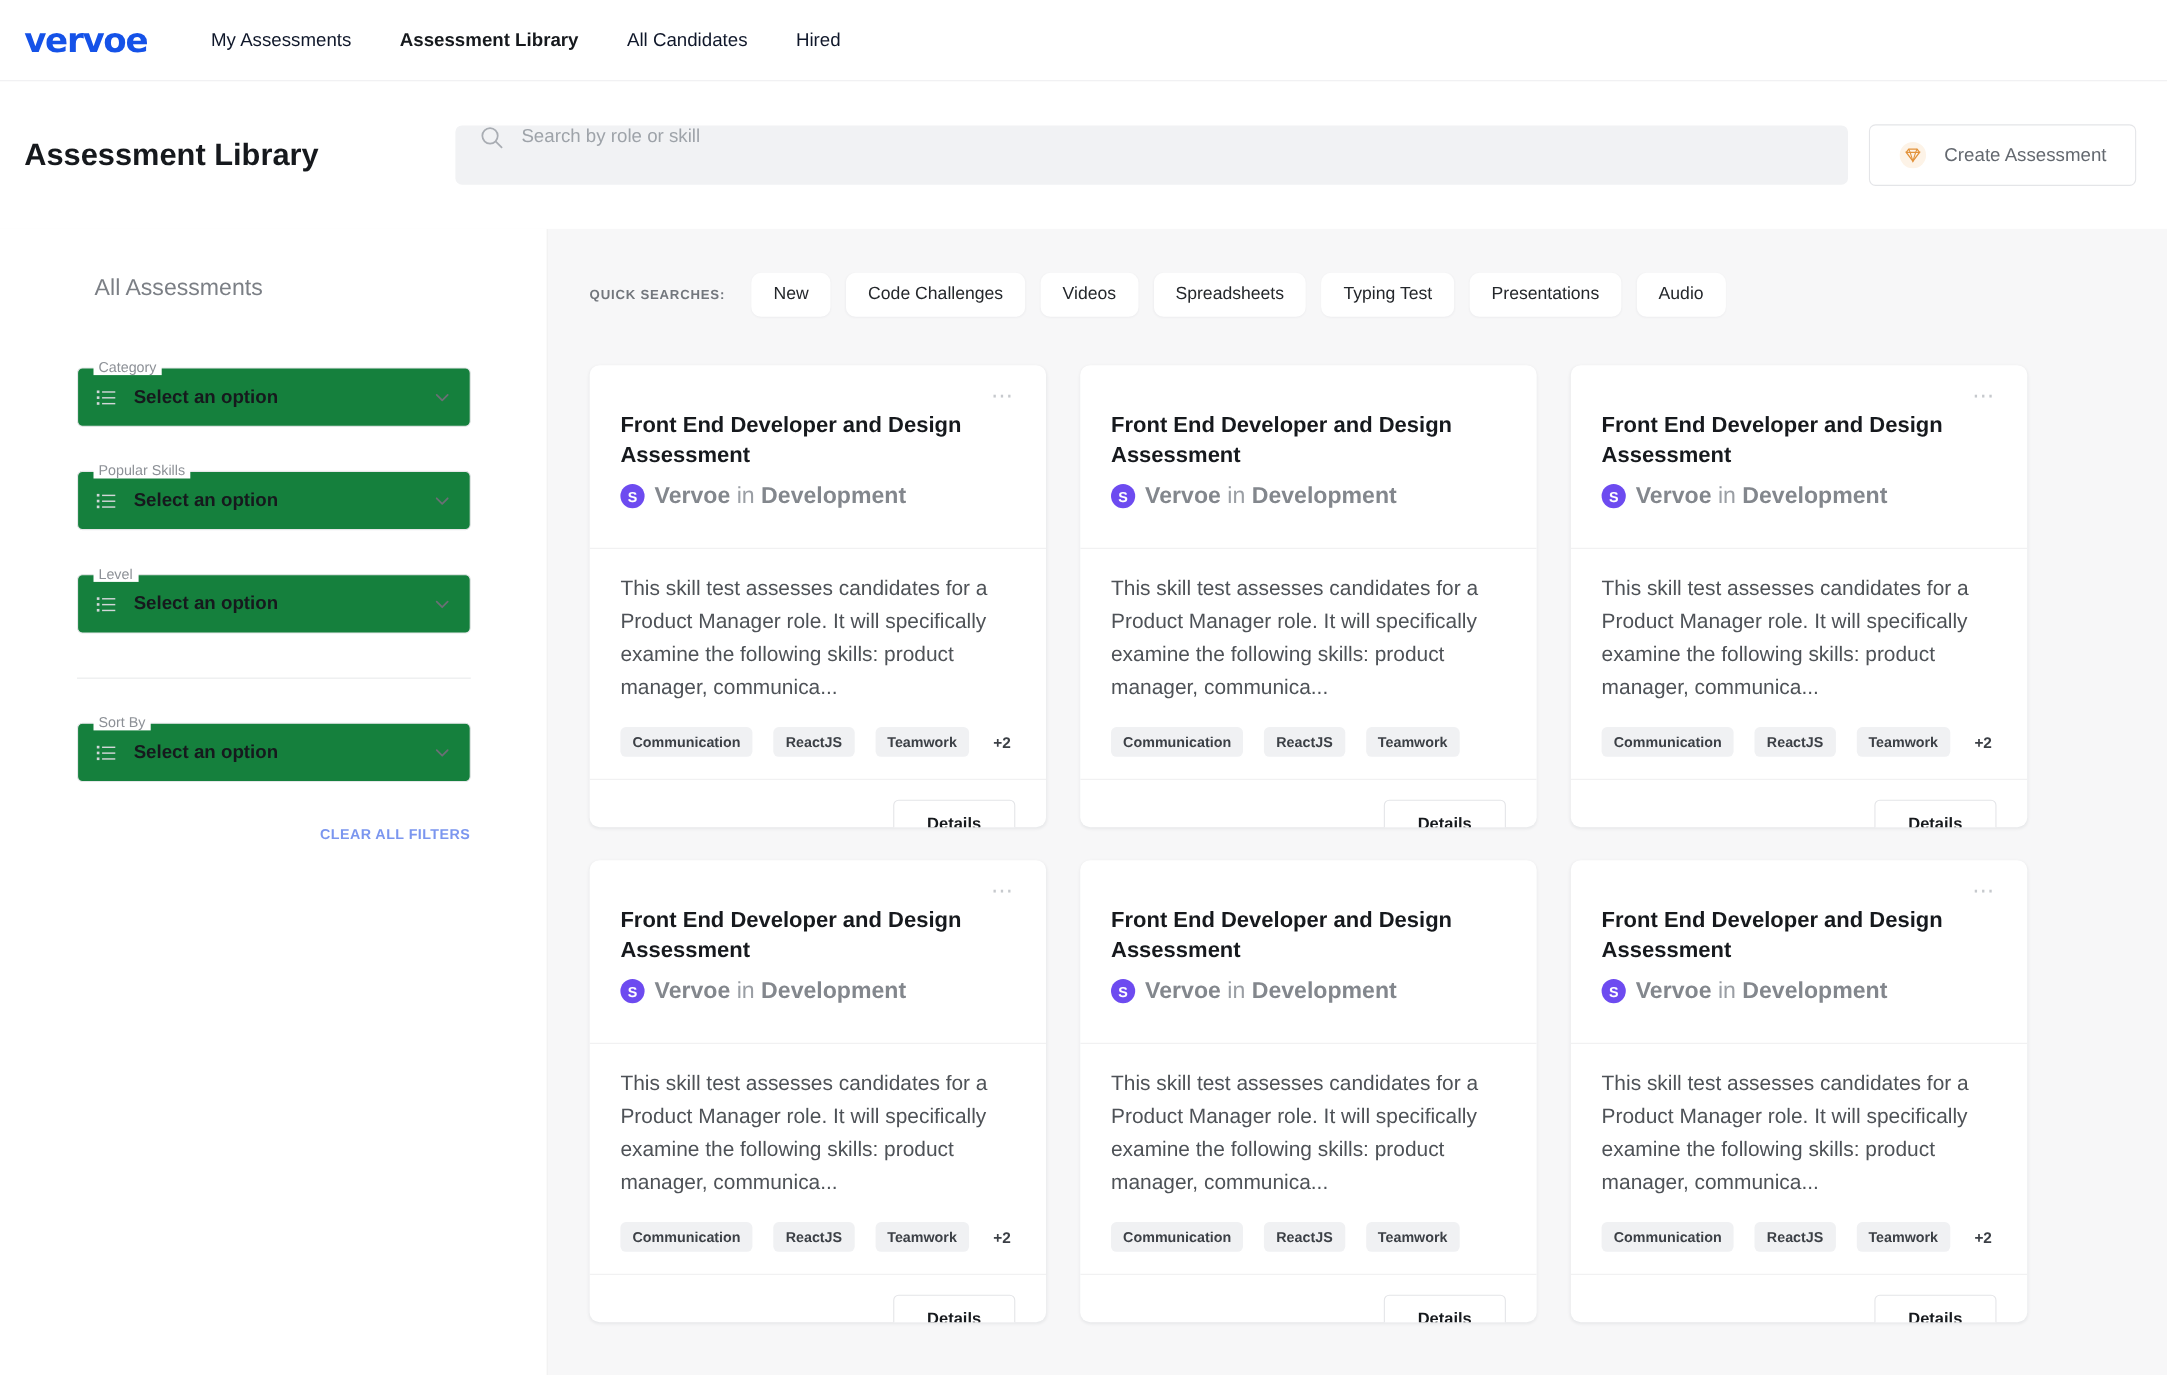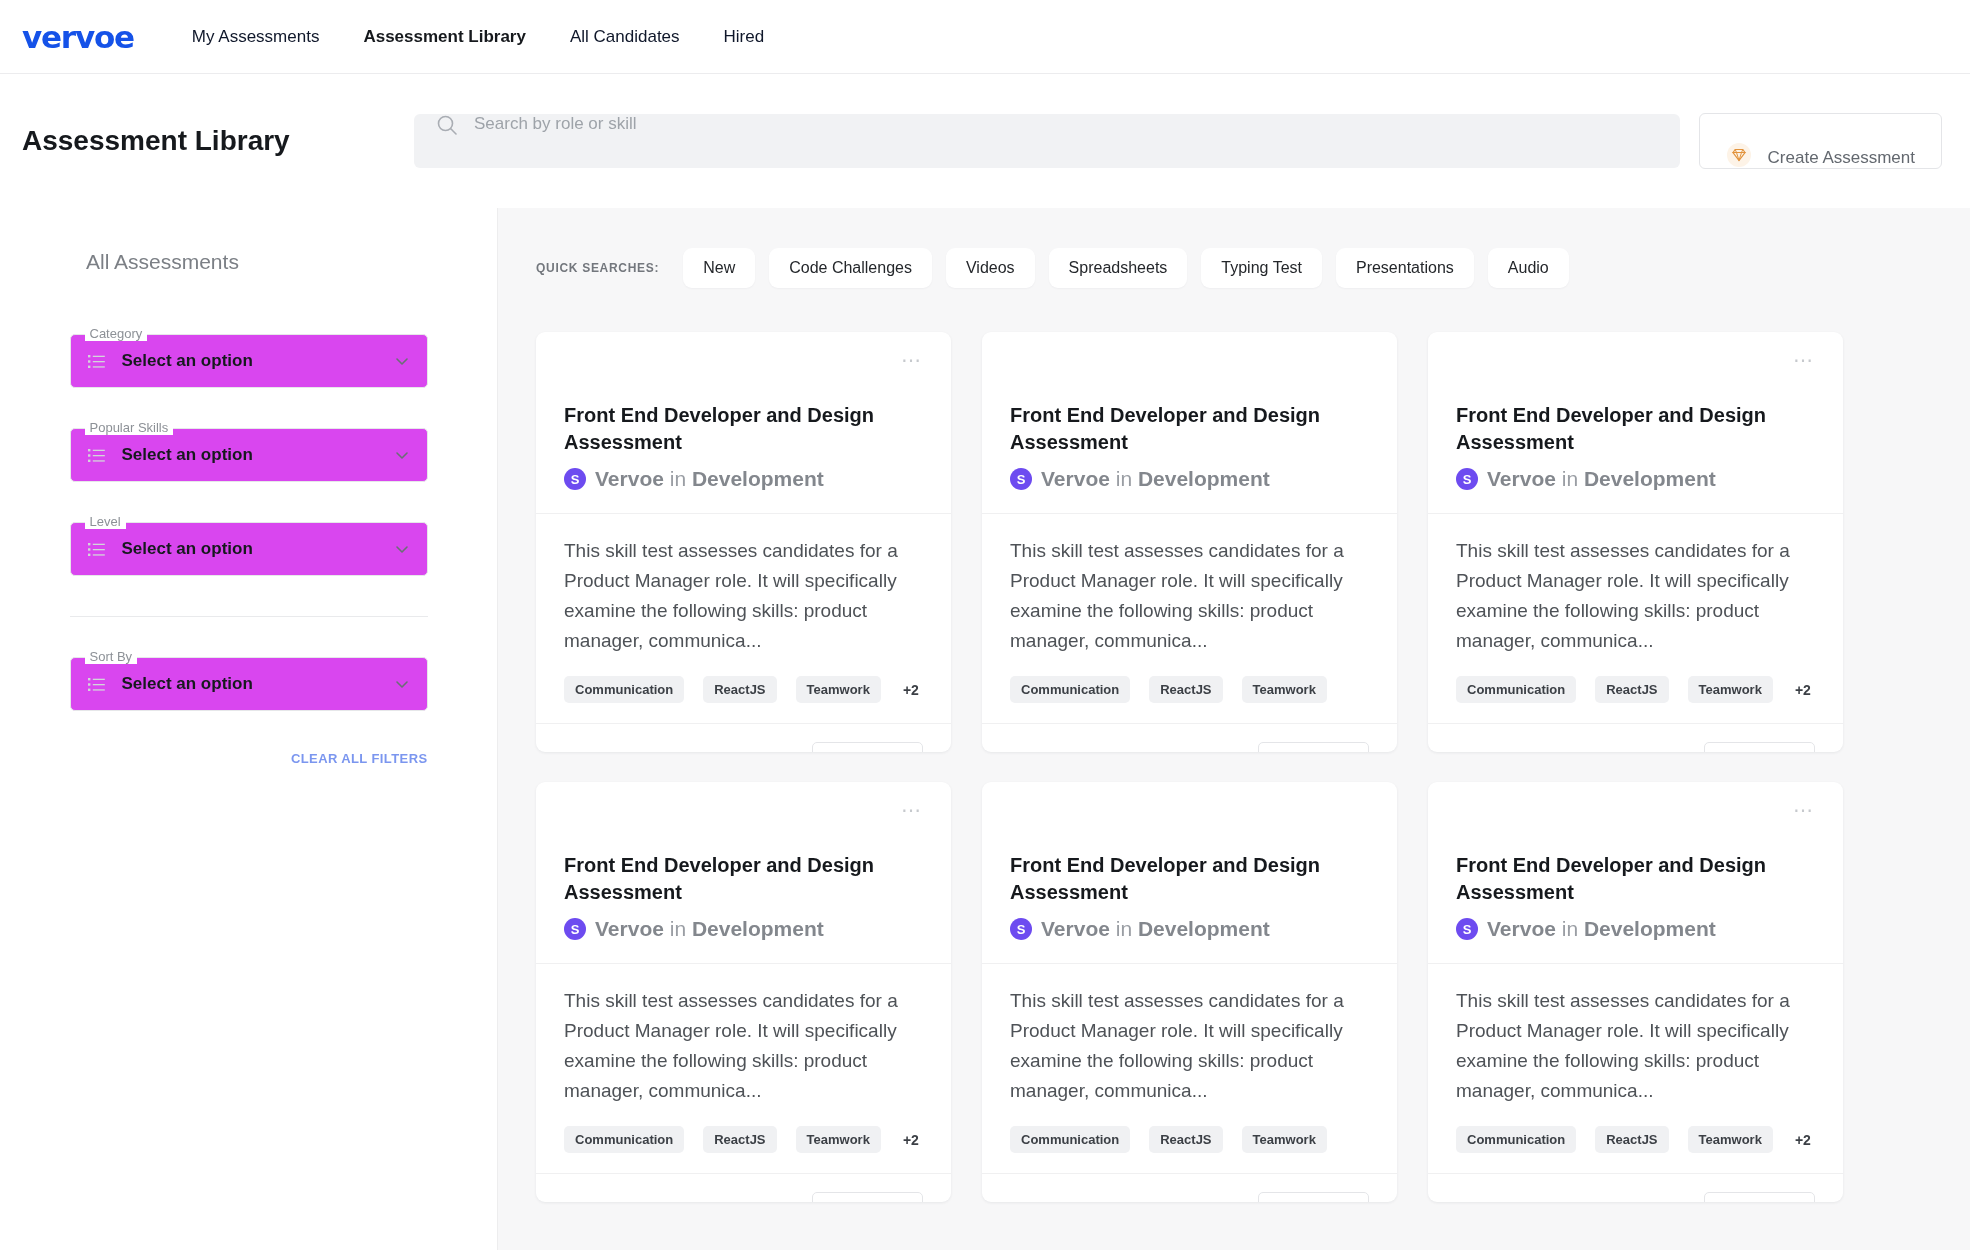--- a/index.html
+++ b/index.html
@@ -106,21 +106,21 @@
     gap: 16px;
     cursor: text;
   }
   .search-ph { font-size: 17px; color: #9ea3a9; }
   .create-btn {
     margin-left: auto;
     height: 56px;
     border: 1px solid #e4e5e8;
     background: #fff;
     border-radius: 6px;
-    display: flex; align-items: flex-end;
+    display: flex; align-items: center;
     gap: 16px;
     padding: 0 26px;
     cursor: pointer;
     white-space: nowrap;
   }
   .create-btn-label { font-size: 17px; color: #63686f; }
 
   
   .body-wrap { display: flex; height: calc(1250px - 74px - 134px); }
 
@@ -137,21 +137,21 @@
     padding-left: 86px;
     margin-bottom: 60px;
   }
   .filter-field {
     position: relative;
     margin: 0 auto 40px auto;
     width: 358px;
     height: 54px;
     border: 1px solid #e6e7e9;
     border-radius: 5px;
-    background: #d946ef;
+    background: #15803d;
     display: flex;
     align-items: center;
     padding: 0 16px;
     cursor: pointer;
   }
   .filter-label {
     position: absolute;
     top: -9px; left: 14px;
     background: #fff;
     padding: 0 5px;
@@ -230,21 +230,21 @@
     letter-spacing: 2px;
     line-height: 12px;
     cursor: pointer;
   }
   .card-dots.hidden { visibility: hidden; }
   .card-title {
     font-size: 20px;
     font-weight: 700;
     color: #16191d;
     line-height: 1.33;
-    margin-top: 28px;
+    margin-top: 0;
     margin-bottom: 12px;
   }
   .card-meta { display: flex; align-items: center; gap: 9px; }
   .badge-s {
     width: 22px; height: 22px; border-radius: 50%;
     background: #6d4bf0; color: #fff;
     font-size: 13px; font-weight: 700;
     display: flex; align-items: center; justify-content: center;
     flex-shrink: 0;
   }

